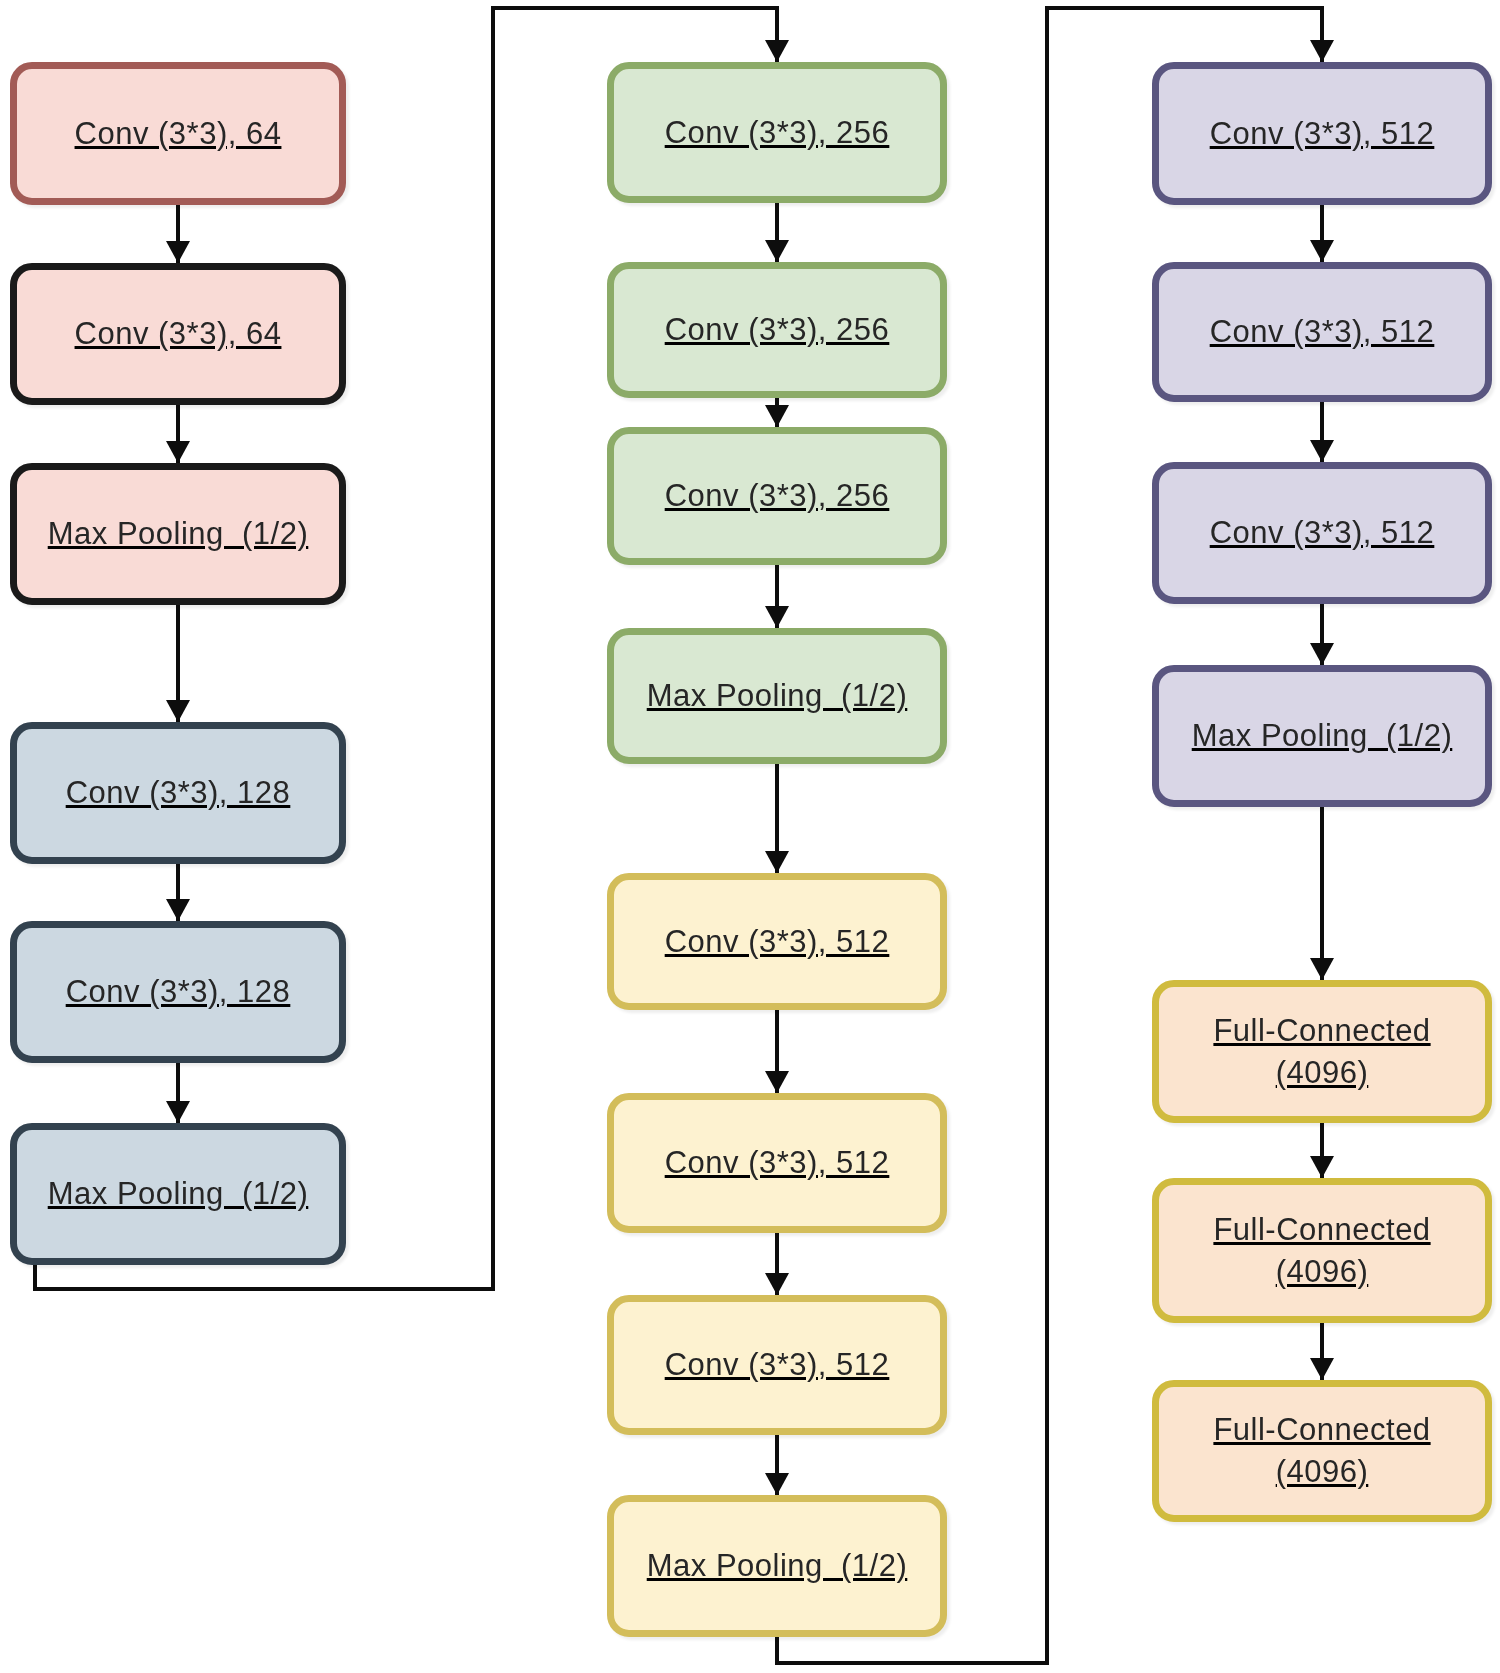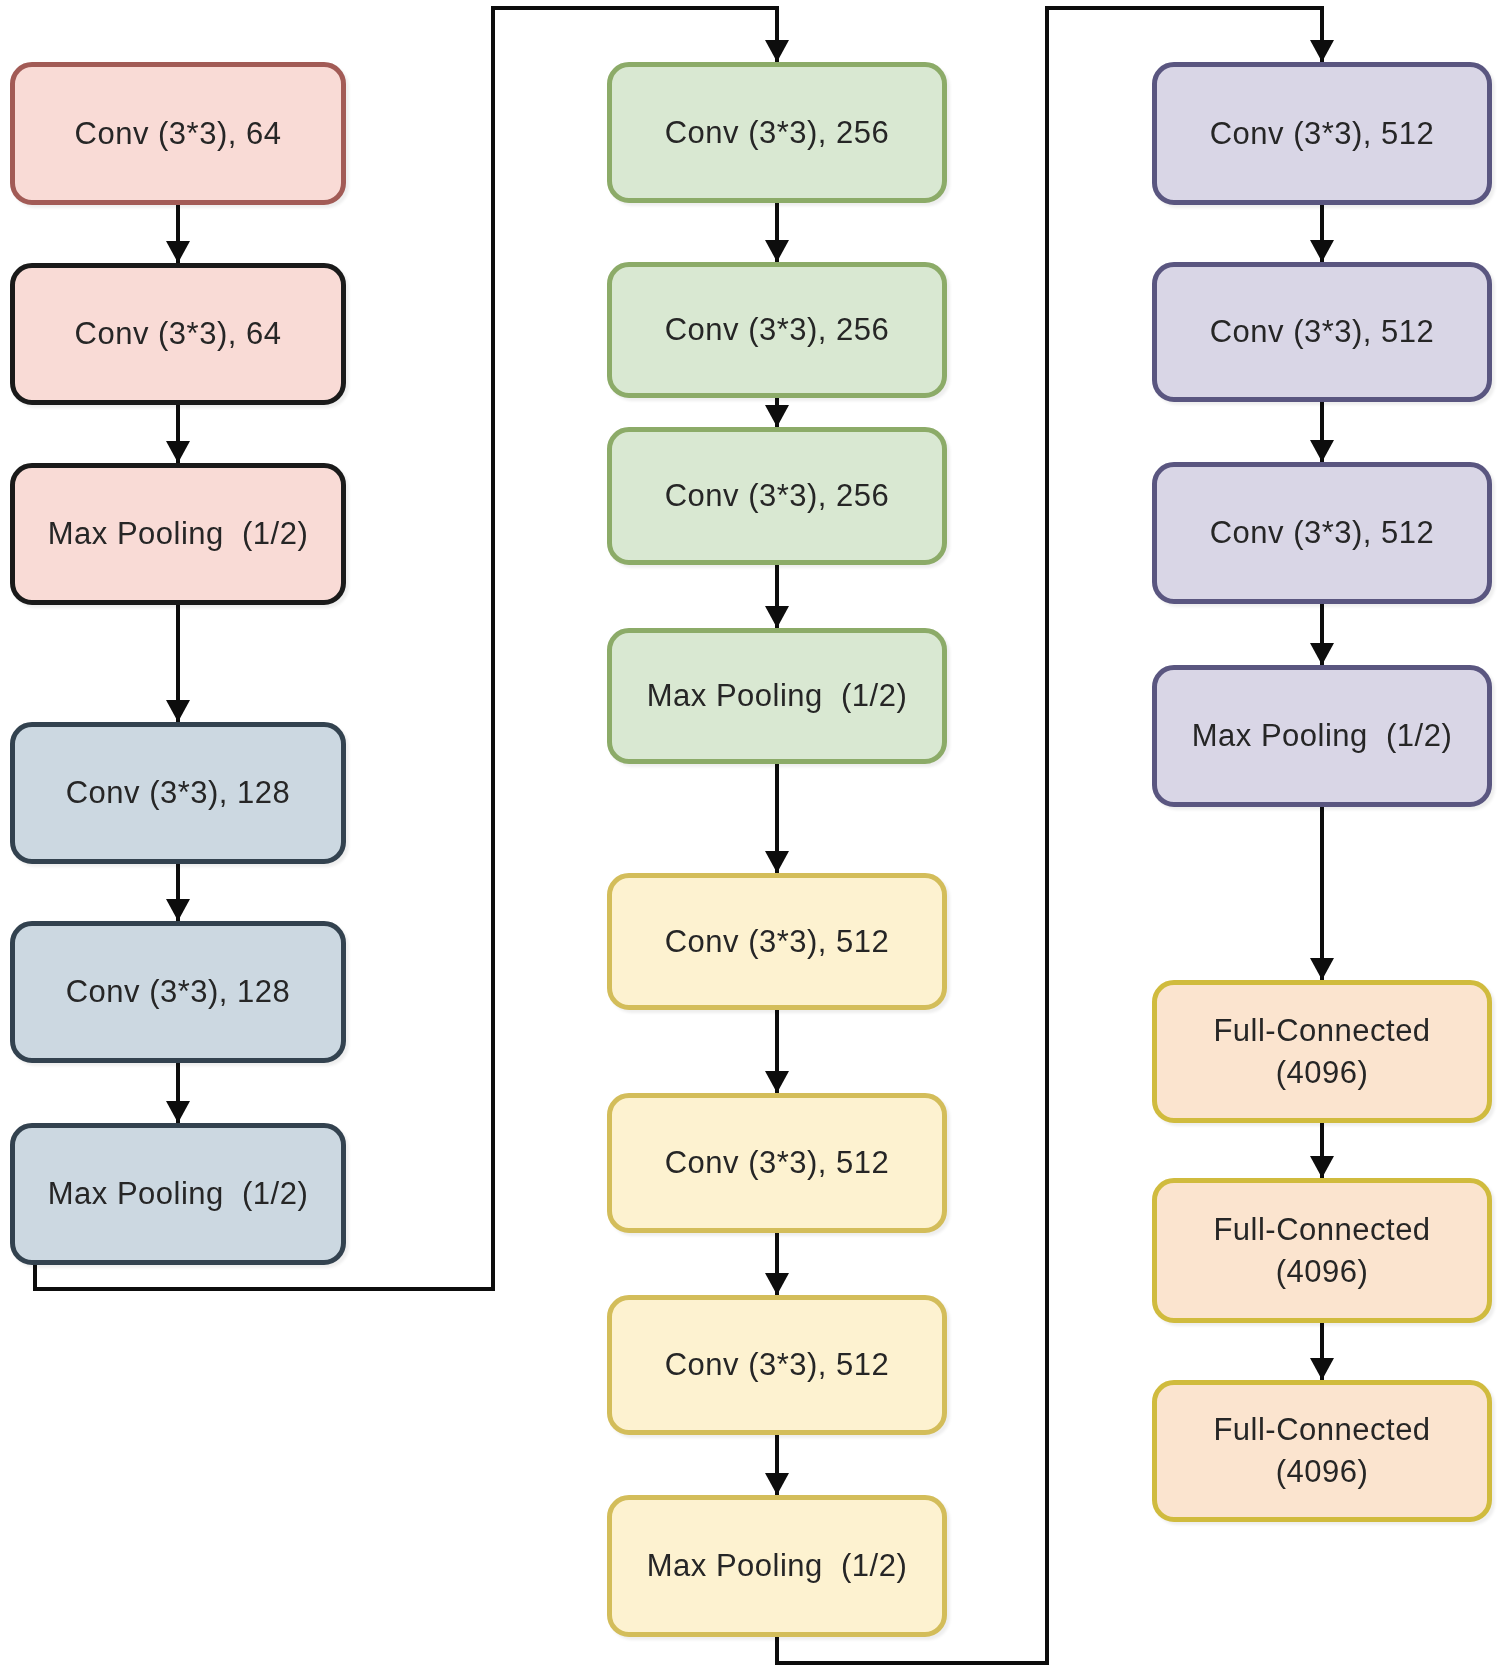--- a/index.html
+++ b/index.html
@@ -17,26 +17,27 @@
   }
   #wires {
     position: absolute;
     left: 0;
     top: 0;
     pointer-events: none;
   }
   .node {
     position: absolute;
     box-sizing: border-box;
-    border: 5px solid #f97316;
+    border: 7px solid #f97316;
     border-radius: 22px;
     display: flex;
     align-items: center;
     justify-content: center;
     box-shadow: 3px 3px 3px rgba(0,0,0,0.07);
+    text-decoration: underline;
   }
   .node-label {
     font-size: 31px;
     color: #262626;
     text-align: center;
     white-space: pre-wrap;
     line-height: 1.35;
     letter-spacing: 0.5px;
   }
 </style>

